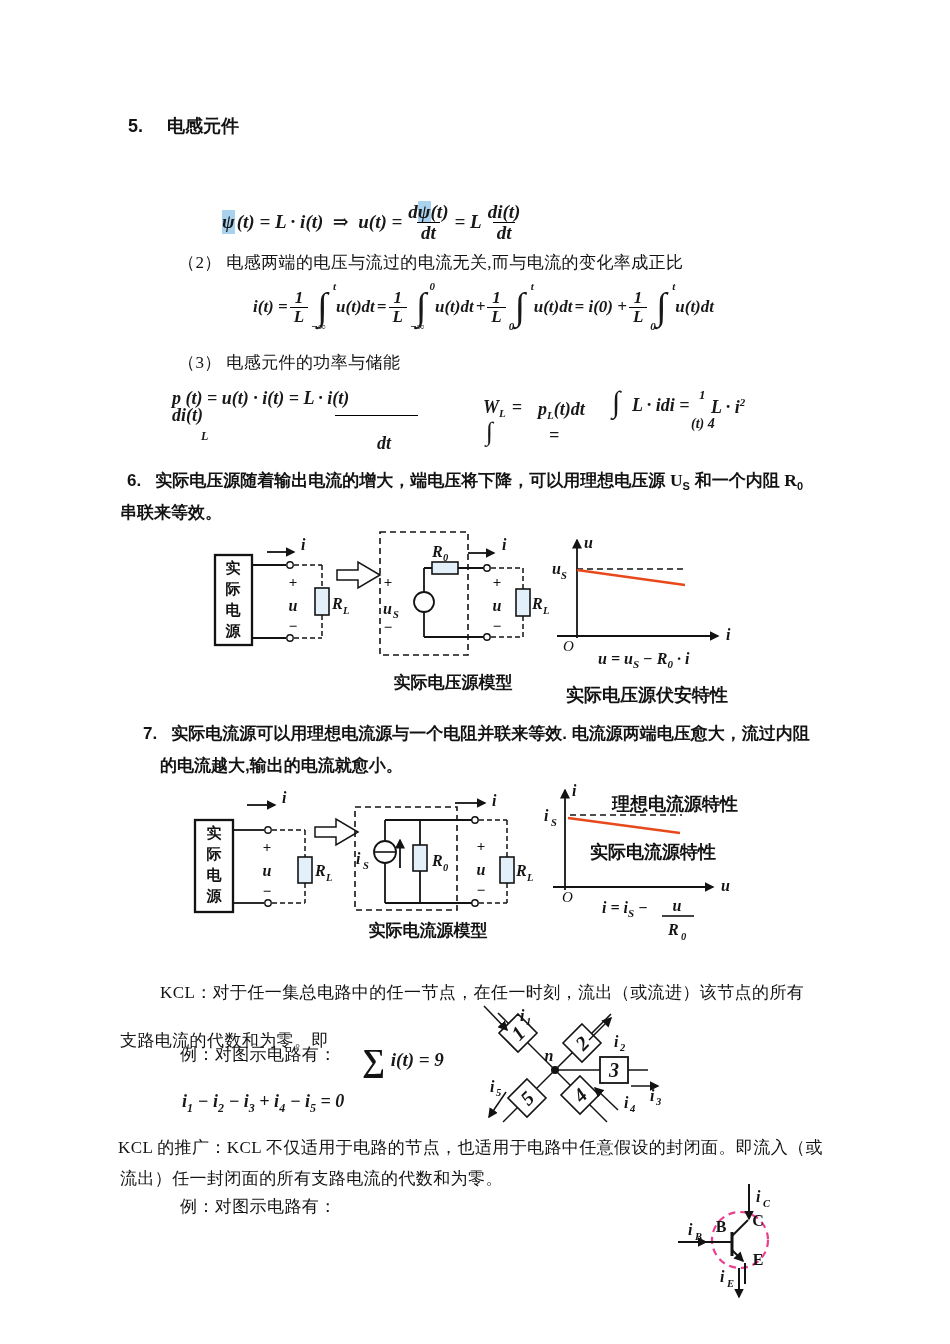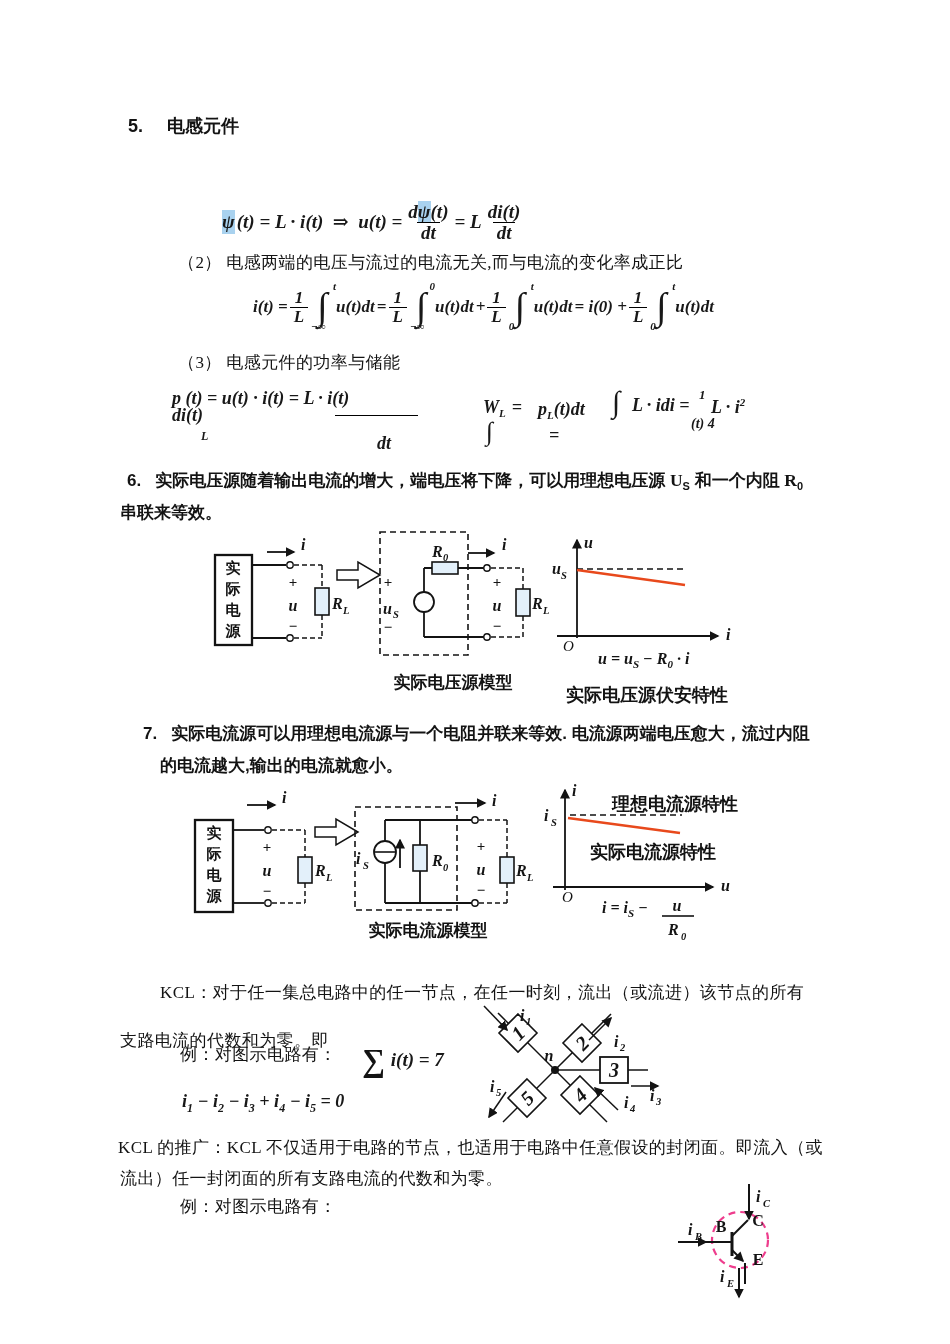--- a/index.html
+++ b/index.html
@@ -260,21 +260,21 @@
         <text x="149" y="162" class="svs">0</text>
     </g>
   </svg>
 
   <div class="t song" style="left:160px;top:982px;">KCL：对于任一集总电路中的任一节点，在任一时刻，流出（或流进）该节点的所有</div>
   <div class="t song" style="left:120px;top:1030px;">支路电流的代数和为零。即</div>
   <div class="t song" style="left:180px;top:1044px;">例：对图示电路有：</div>
 
   <div class="t frow" style="left:362px;top:1040px;height:40px;">
     <span style="font-size:32px;font-weight:600;">∑</span>
-    <span class="fm" style="font-size:19px;margin-left:4px;">i(t) = 7</span>
+    <span class="fm" style="font-size:19px;margin-left:4px;">i(t) = 9</span>
   </div>
 
   <div class="t fm" style="left:182px;top:1090px;"><span class="em">i</span><sub class="es">1</sub><span class="em"> − i</span><sub class="es">2</sub><span class="em"> − i</span><sub class="es">3</sub><span class="em"> + i</span><sub class="es">4</sub><span class="em"> − i</span><sub class="es">5</sub><span class="em"> = 0</span></div>
 
   <svg style="left:478px;top:1000px;" width="230" height="148" viewBox="0 0 230 148">
     <g stroke="#131313" stroke-width="1.5" fill="none">
       <line x1="77" y1="70" x2="20" y2="13"></line>
       <line x1="77" y1="70" x2="133" y2="14"></line>
       <line x1="77" y1="70" x2="25" y2="122"></line>
       <line x1="77" y1="70" x2="129" y2="122"></line>

